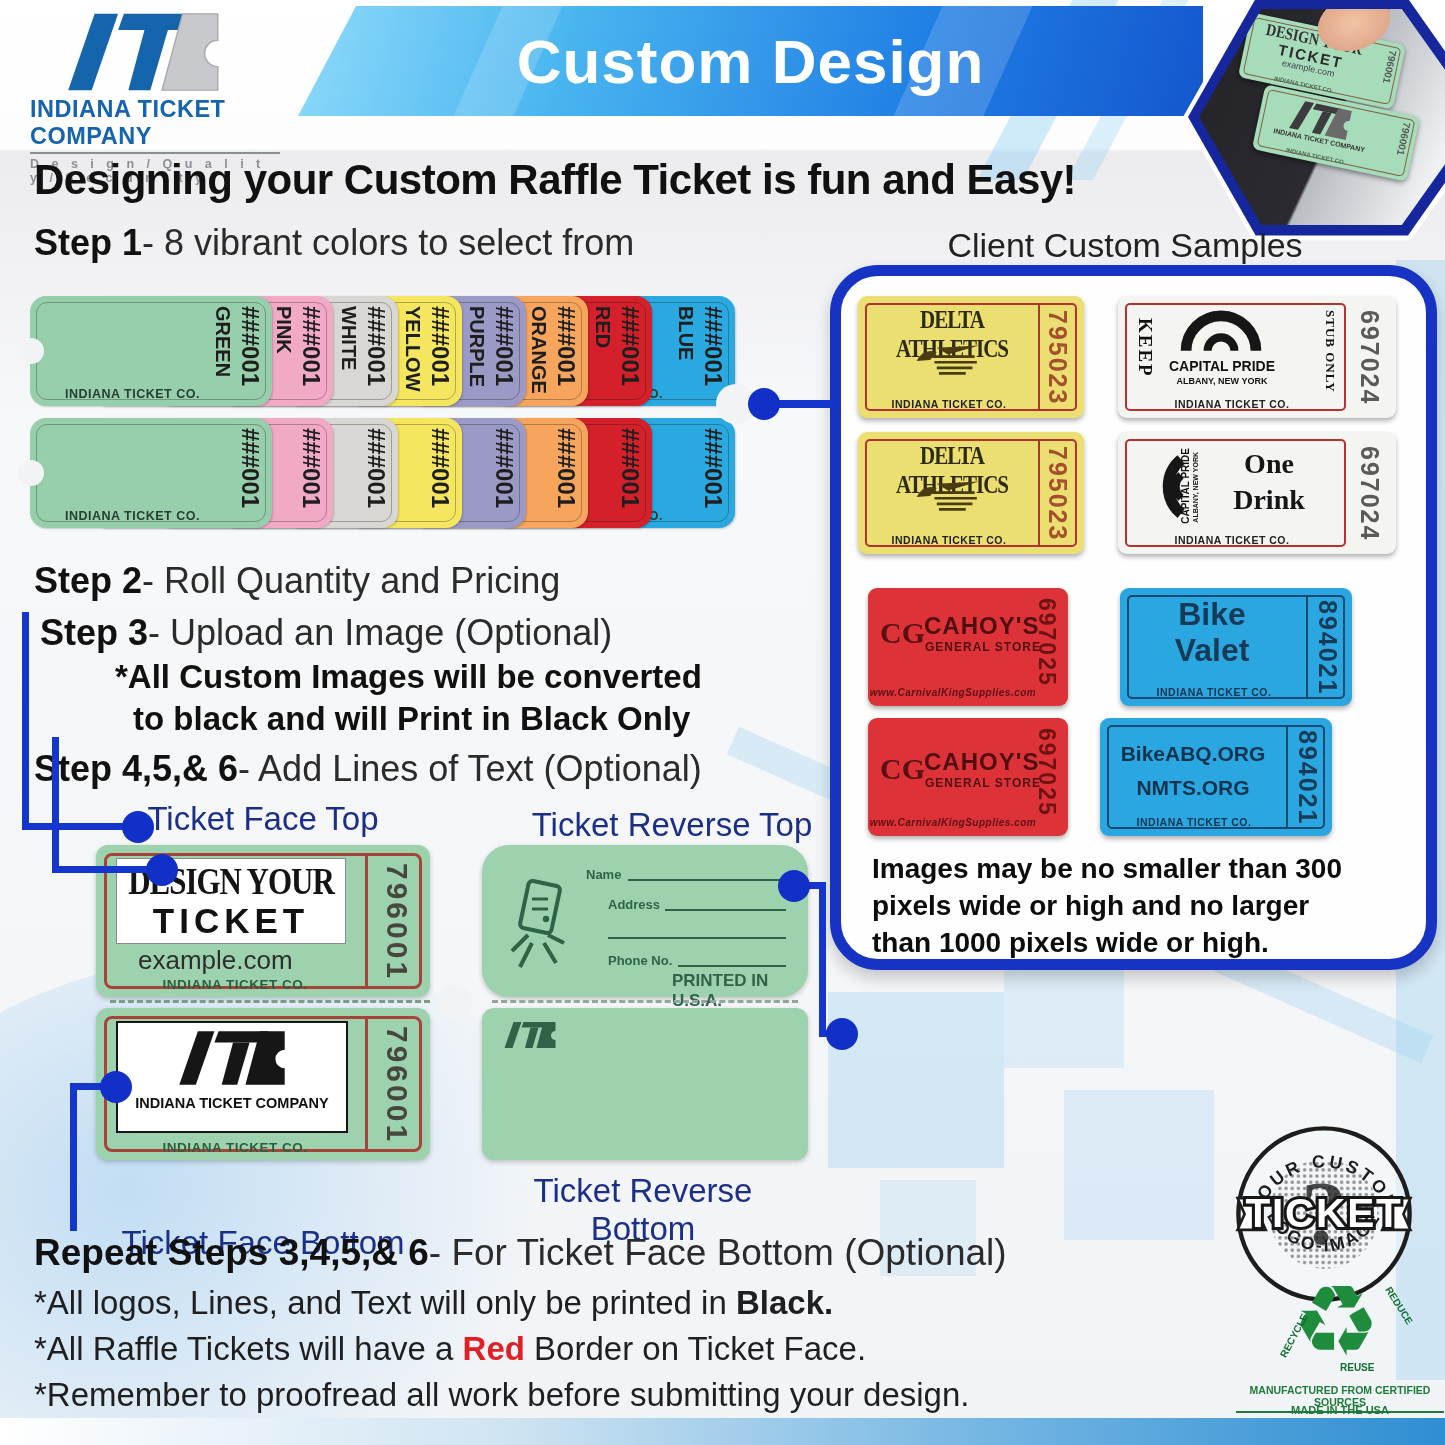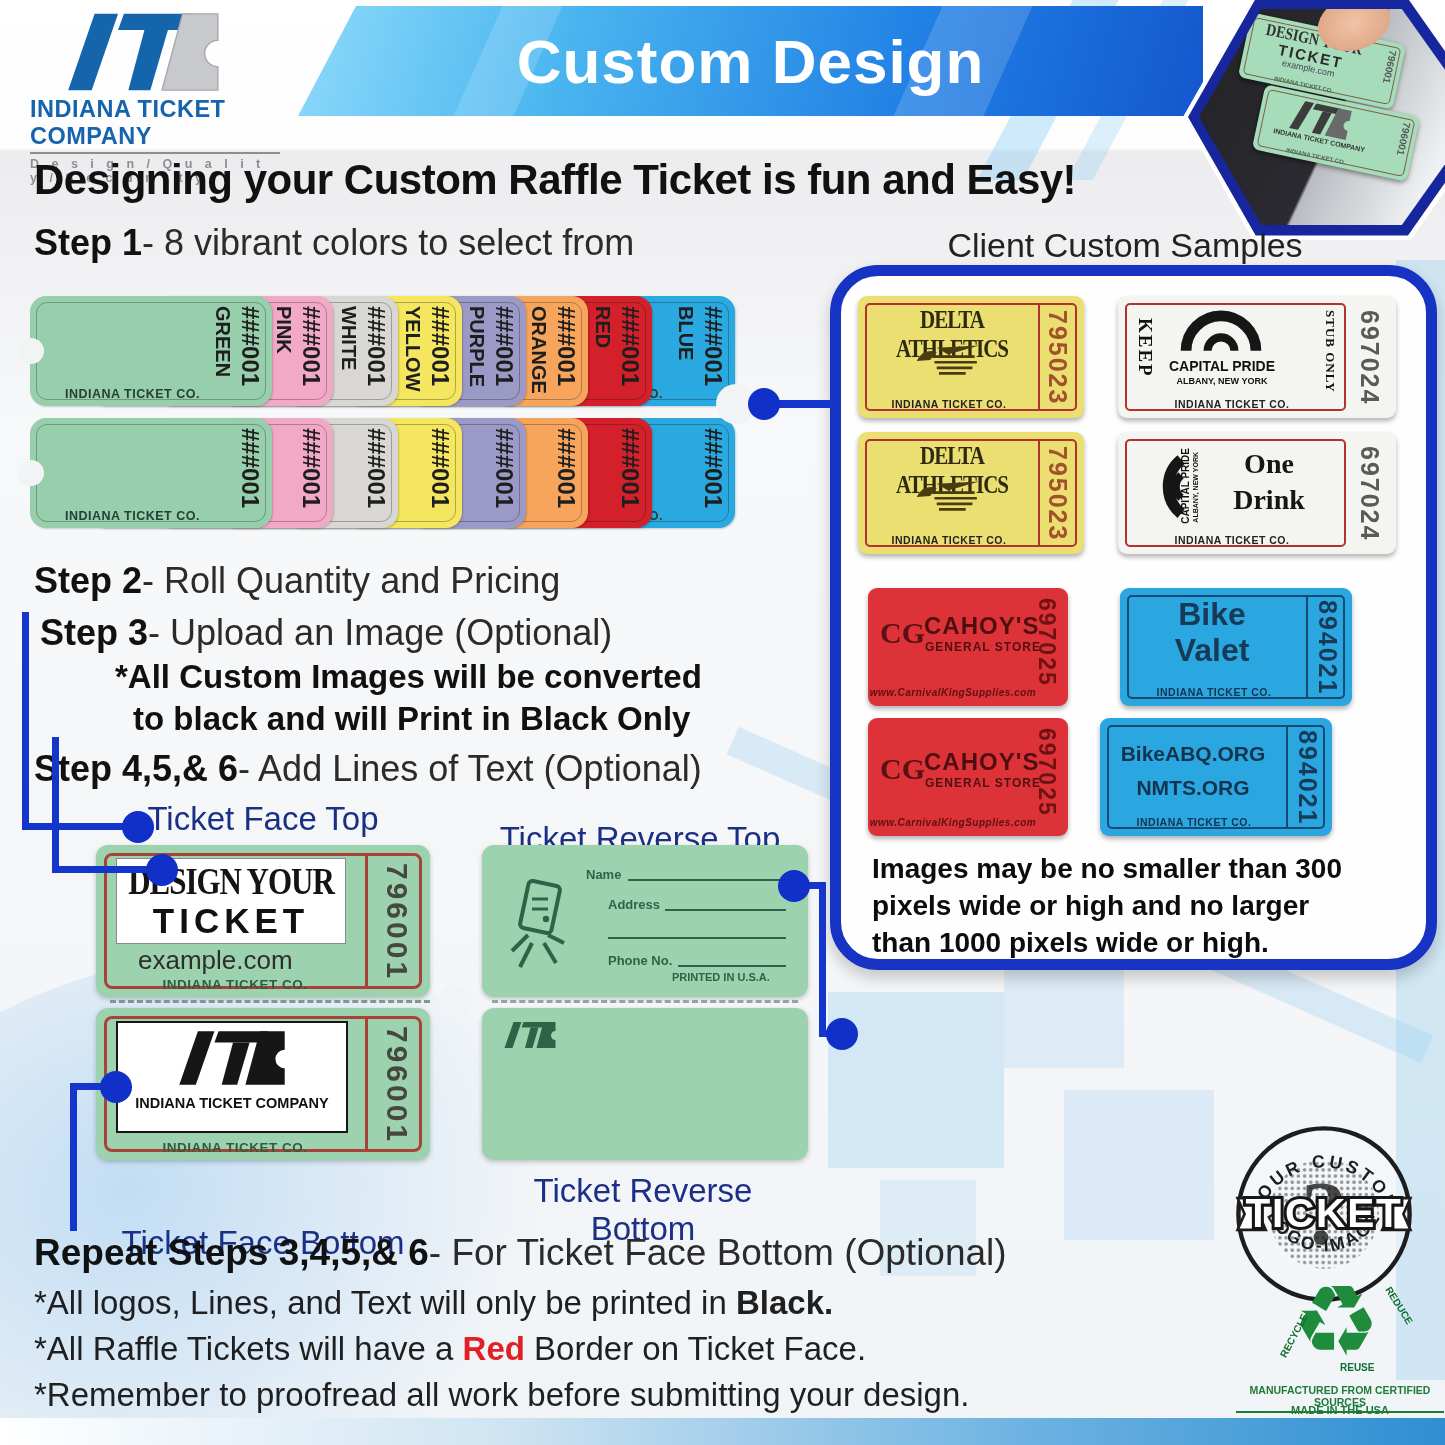--- a/index.html
+++ b/index.html
@@ -337,53 +337,53 @@
   <div class="stepline" style="left:40px;top:612px;">
     <b>Step 3</b><span>- Upload an Image (Optional)</span>
   </div>
   <div class="boldnote" style="left:115px;top:658px;">*All Custom Images will be converted</div>
   <div class="boldnote" style="left:133px;top:700px;">to black and will Print in Black Only</div>
   <div class="stepline" style="left:34px;top:748px;">
     <b>Step 4,5,&amp; 6</b><span>- Add Lines of Text (Optional)</span>
   </div>
 
   <div class="bluelabel" style="left:118px;top:800px;width:290px;">Ticket Face Top</div>
-  <div class="bluelabel" style="left:480px;top:806px;width:320px;margin-top:14px;">Ticket Reverse Top</div>
+  <div class="bluelabel" style="left:512px;top:806px;width:320px;">Ticket Reverse Top</div>
   <div class="bluelabel" style="left:118px;top:1224px;width:290px;">Ticket Face Bottom</div>
   <div class="bluelabel" style="left:478px;top:1172px;width:330px;">Ticket Reverse Bottom</div>
 
   <div class="gticket" style="left:96px;top:845px;width:334px;height:152px;">
     <div class="gframe"></div>
       <div class="gdivider"></div>
     <div class="abs" style="left:20px;top:13px;width:228px;height:84px;background:#fff;border:1px solid #8a8a8a;">
       <div class="serif" style="text-align:center;font-size:31px;font-weight:bold;color:#141414;transform:scaleY(1.25);margin-top:4px;letter-spacing:-1px;">DESIGN YOUR</div>
       <div style="text-align:center;font-size:35px;font-weight:900;letter-spacing:5px;color:#111;margin-top:2px;">TICKET</div>
     </div>
     <div class="abs" style="left:42px;top:100px;font-size:26px;color:#2e2e2e;">example.com</div>
     <div class="gnum">796001</div>
     <div class="gfoot">INDIANA TICKET CO.</div>
   </div>
 
-  <div class="gticket" style="left:482px;top:845px;width:326px;height:152px;">
+  <div class="gticket" style="left:482px;top:845px;width:326px;height:152px;border-radius:27px;">
     <svg width="72" height="96" viewBox="0 0 36 48" style="position:absolute;left:22px;top:30px;">
       <g stroke="#2f6347" stroke-width="2" fill="none">
         <rect x="10" y="4" width="16" height="24" rx="2" transform="rotate(12 18 16)"></rect>
         <path d="M14,12 h8 M14,17 h8" stroke-width="1.4"></path>
         <circle cx="21" cy="22" r="1.6" fill="#2f6347" stroke="none"></circle>
         <path d="M12,30 L4,38 M22,30 L30,34 M14,34 L8,46 M20,34 L26,44"></path>
       </g>
     </svg>
     <div class="formrow" style="left:104px;top:22px;">Name</div>
     <div class="formline" style="left:146px;top:22px;width:158px;height:12px;"></div>
     <div class="formrow" style="left:126px;top:52px;">Address</div>
     <div class="formline" style="left:183px;top:52px;width:121px;height:12px;"></div>
     <div class="formline" style="left:126px;top:80px;width:178px;height:12px;"></div>
     <div class="formrow" style="left:126px;top:108px;">Phone No.</div>
     <div class="formline" style="left:196px;top:108px;width:108px;height:12px;"></div>
-    <div class="formrow" style="left:190px;top:126px;font-size:11px;">PRINTED IN U.S.A.</div>
+    <div class="formrow" style="left:190px;top:126px;font-size:17px;">PRINTED IN U.S.A.</div>
   </div>
 
   <div class="abs" style="left:110px;top:1000px;width:320px;border-top:3px dashed #7d9c87;z-index:11;"></div>
   <div class="abs" style="left:492px;top:1000px;width:306px;border-top:3px dashed #90a89a;z-index:11;"></div>
   <div class="notch" style="left:438px;top:985px;width:34px;height:34px;z-index:12;"></div>
 
   <div class="gticket" style="left:96px;top:1008px;width:334px;height:152px;">
     <div class="gframe"></div>
       <div class="gdivider"></div>
     <div class="abs" style="left:20px;top:13px;width:228px;height:108px;background:#fff;border:2px solid #161616;text-align:center;">

